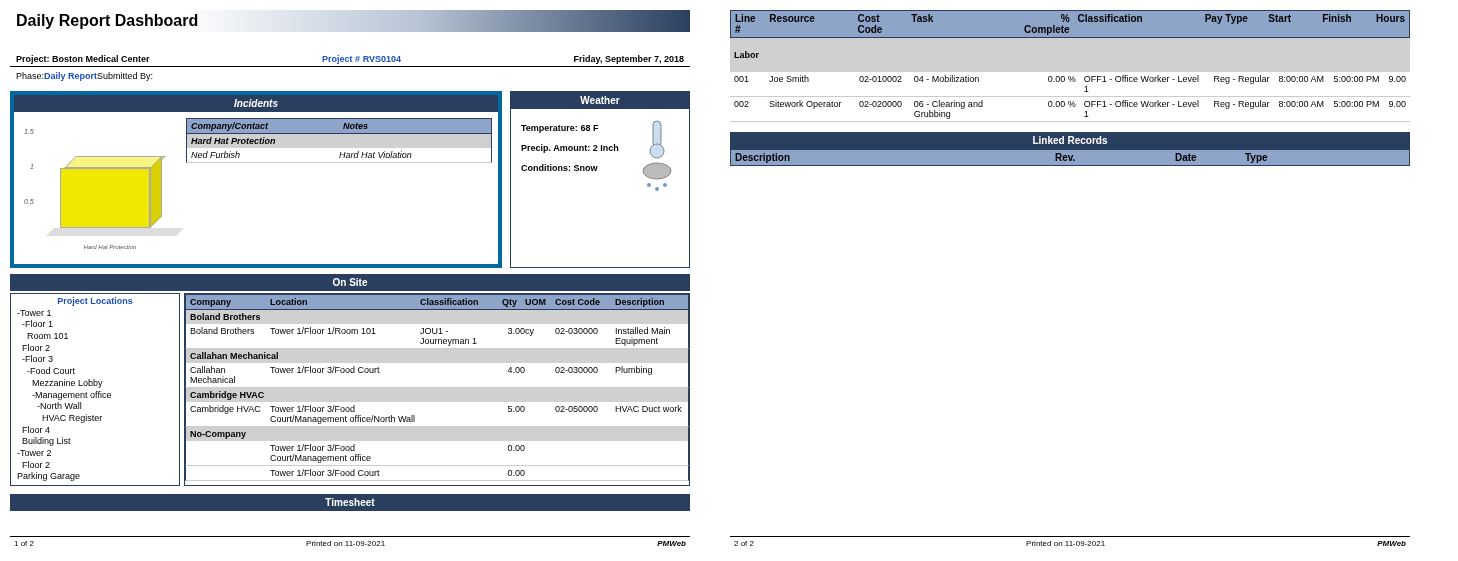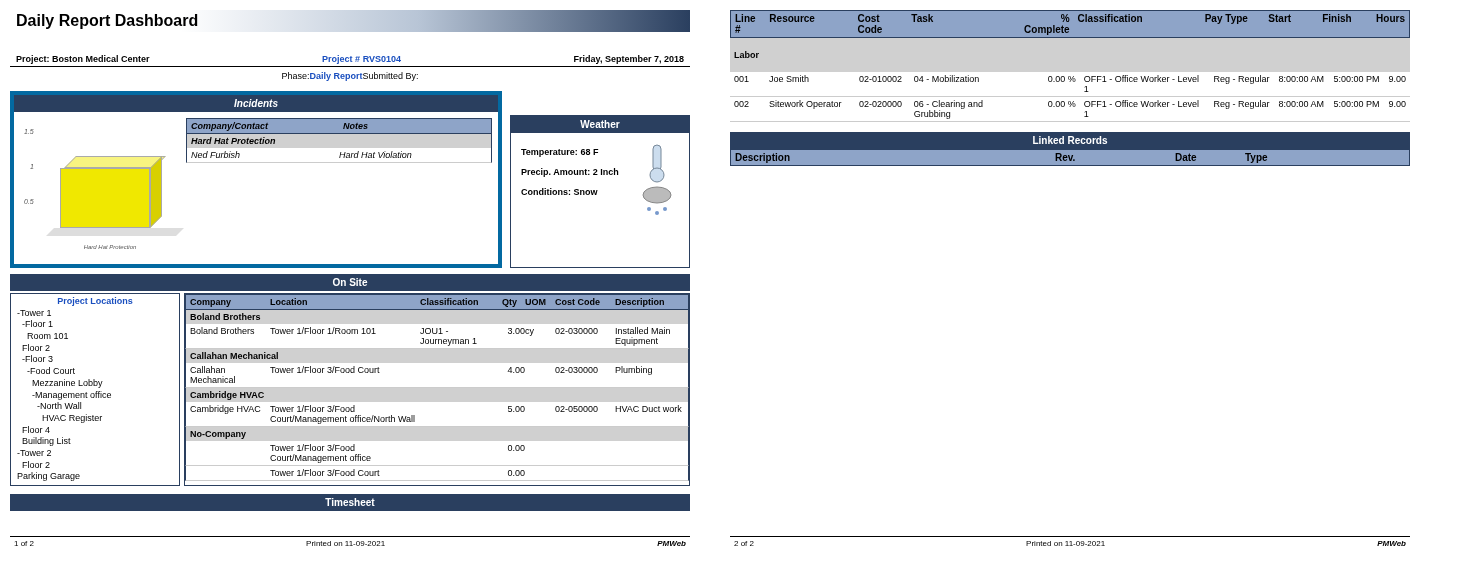--- a/index.html
+++ b/index.html
@@ -32,37 +32,37 @@
     justify-content: space-between;
     padding: 2px 6px;
     font-size: 9px;
     border-bottom: 1px solid #000;
   }
   .meta-row .left { font-weight: bold; }
   .meta-row .center { color: #1a4fbf; font-weight: bold; }
   .meta-row .right { font-weight: bold; }
   .meta-row2 {
     display: flex;
-    justify-content: center;
+    justify-content: flex-start;
     padding: 4px 6px 10px 6px;
     font-size: 9px;
   }
   .meta-row2 .center { color: #1a4fbf; font-weight: bold; }
   .section-header {
     background: #2a3f5f;
     color: #fff;
     font-weight: bold;
     text-align: center;
     padding: 2px;
     font-size: 10px;
     border: 1px solid #2a3f5f;
   }
   .row-flex { display: flex; gap: 8px; margin-bottom: 6px; }
   .incidents-panel { flex: 1; border: 4px solid #0369a1; font-style: italic; }
-  .weather-panel { width: 180px; border: 1px solid #2a3f5f; margin-top: 24px; }
+  .weather-panel { width: 180px; border: 1px solid #2a3f5f; }
   .panel-body { padding: 6px; display: flex; gap: 6px; }
   .chart-box { width: 160px; height: 140px; position: relative; }
   .incidents-table { flex: 1; }
   .tbl-header {
     background: #8ea4c8;
     color: #000;
     font-weight: bold;
     font-size: 9px;
     display: flex;
     border: 1px solid #2a3f5f;

